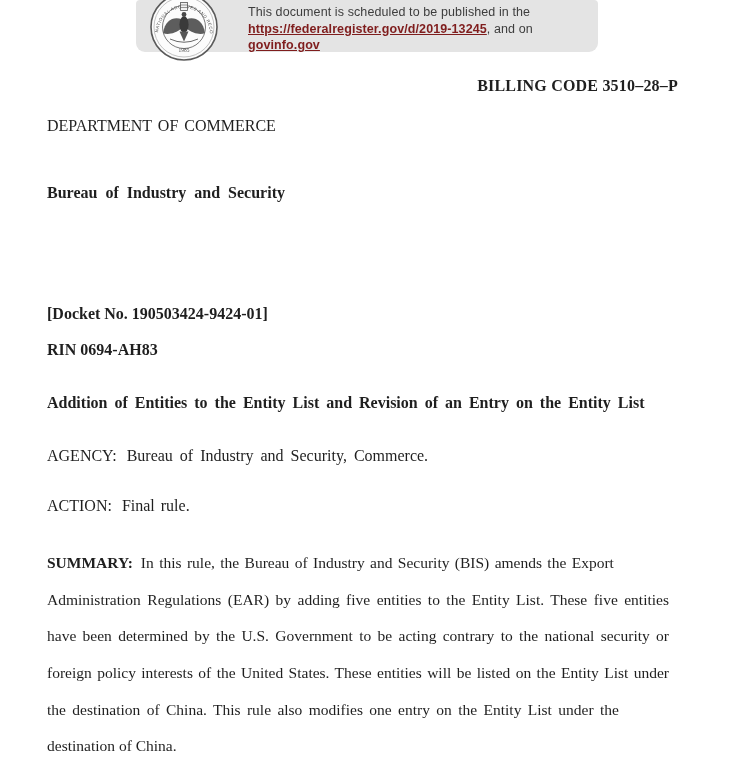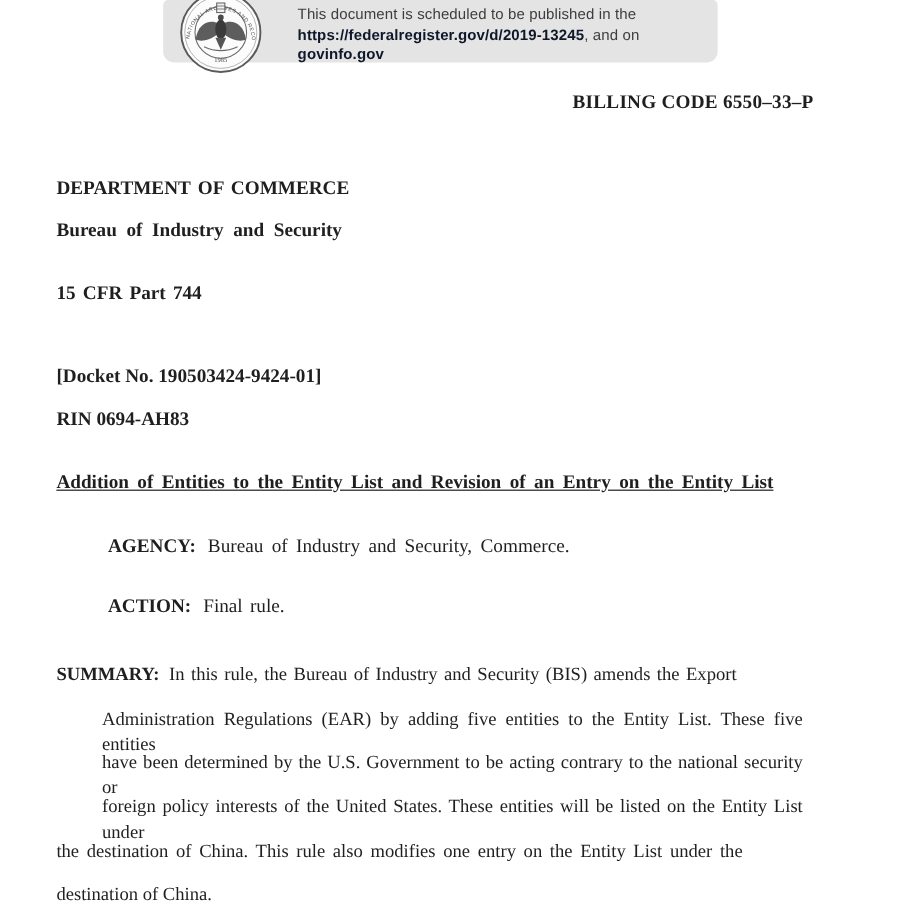--- a/index.html
+++ b/index.html
@@ -19,42 +19,42 @@
   .seal-wrap {
     position: absolute; left: 13px; top: -8px; width: 70px; height: 70px;
   }
   .banner-text {
     position: absolute; left: 112px; top: 4px; right: 8px;
     font-family: "Liberation Sans", "DejaVu Sans", sans-serif;
     font-size: 12.5px; line-height: 16.5px; color: #3d3d3d;
     letter-spacing: 0.1px;
   }
   .banner-link {
-    color: #0f172a; font-weight: 700; cursor: pointer;
+    color: #7f1d1d; font-weight: 700; text-decoration: underline; cursor: pointer;
   }
 
   
   .doc-line { position: absolute; left: 47px; line-height: 20px; white-space: nowrap; }
   .billing { position: absolute; right: 72px; top: 77px; font-weight: 700; font-size: 16px; letter-spacing: 0.2px; }
-  .h-dept    { top: 148px; font-weight: 700; font-size: 16px; word-spacing: 2px; text-align: center; }
+  .h-dept    { top: 116px; font-weight: 400; font-size: 16px; word-spacing: 2px; text-align: center; }
   .h-bureau  { top: 183px; font-weight: 700; font-size: 16px; word-spacing: 4px; }
   .h-cfr     { top: 235px; font-weight: 700; font-size: 16px; word-spacing: 2px; }
   .h-docket  { top: 304px; font-weight: 700; font-size: 16px; }
   .h-rin     { top: 340px; font-weight: 700; font-size: 16px; }
-  .h-title   { top: 393px; font-weight: 700; font-size: 16px; word-spacing: 3px; text-decoration: underline; }
+  .h-title   { top: 393px; font-weight: 700; font-size: 16px; word-spacing: 3px; }
   .agency-line { top: 446px; font-size: 16px; word-spacing: 3px; }
   .action-line { top: 496px; font-size: 16px; word-spacing: 2px; }
-  .kv-label { font-weight: 700; margin-right: 10px; word-spacing: 0; margin-left: 43px; }
+  .kv-label { font-weight: 400; margin-right: 10px; word-spacing: 0; }
 
   .summary-para {
     position: absolute; left: 47px; top: 552px; width: 622px; overflow: hidden;
     font-size: 15.5px;
   }
   .sline { height: 36.7px; line-height: 21px; }
-  .sline.jst { text-align: justify; text-align-last: justify; word-spacing: 1px; margin-left: 38px; }
+  .sline.jst { text-align: justify; text-align-last: justify; word-spacing: 1px; }
   .sline.ws1 { word-spacing: 1.5px; }
   .sline.ws2 { word-spacing: 2.5px; }
   .summary-label { font-weight: 700; margin-right: 8px; text-align: right; }
 </style>
 </head>
 <body>
 
 <div class="page">
 
   <div class="fr-banner">
@@ -83,25 +83,24 @@
         </g>
         <text x="35" y="59.5" text-anchor="middle" font-size="5.4" fill="#4a4a4a" font-family="Liberation Serif, serif">1985</text>
       </svg>
     </div>
     <div class="banner-text">
       <div>This document is scheduled to be published in the</div>
       <div><a class="banner-link">https://federalregister.gov/d/2019-13245</a><span>, and on </span><a class="banner-link">govinfo.gov</a></div>
     </div>
   </div>
 
-  <div class="billing">BILLING CODE 6550–33–P</div>
+  <div class="billing">BILLING CODE 3510–28–P</div>
 
   <div class="doc-line h-dept">DEPARTMENT OF COMMERCE</div>
   <div class="doc-line h-bureau">Bureau of Industry and Security</div>
-  <div class="doc-line h-cfr">15 CFR Part 744</div>
   <div class="doc-line h-docket">[Docket No. 190503424-9424-01]</div>
   <div class="doc-line h-rin">RIN 0694-AH83</div>
   <div class="doc-line h-title">Addition of Entities to the Entity List and Revision of an Entry on the Entity List</div>
 
   <div class="doc-line agency-line">
     <span class="kv-label">AGENCY:</span><span>Bureau of Industry and Security, Commerce.</span>
   </div>
   <div class="doc-line action-line">
     <span class="kv-label">ACTION:</span><span>Final rule.</span>
   </div>

